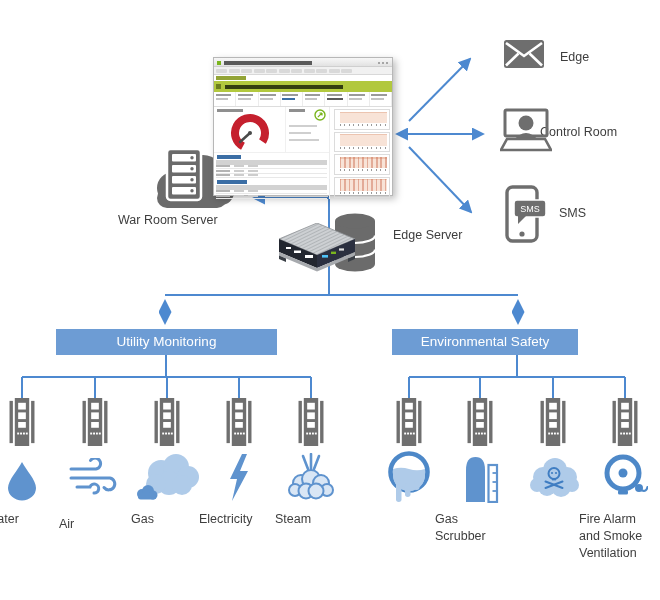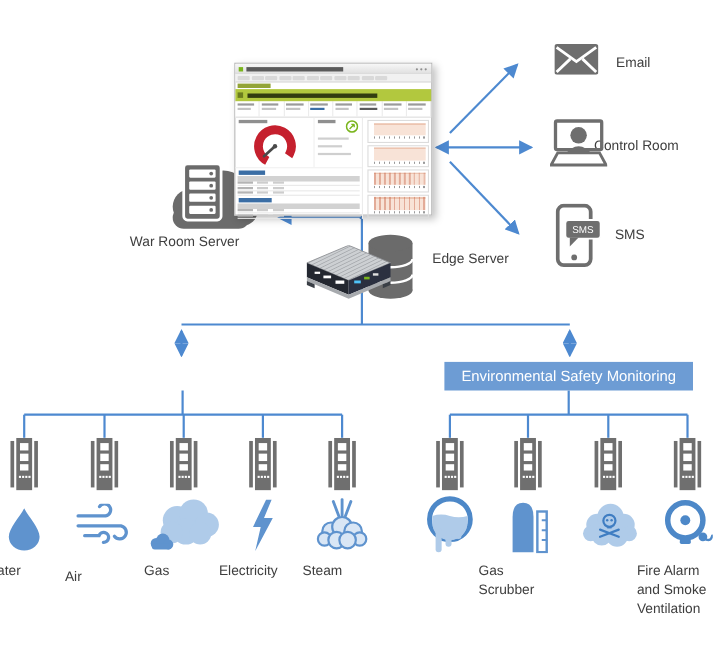--- a/index.html
+++ b/index.html
@@ -294,21 +294,21 @@
   </div>
   <div class="lbl" style="left:393px;top:227px;width:90px">Edge Server</div>
 
   <div class="node" style="left:504px;top:40px">
     <svg width="40" height="28" viewBox="0 0 40 28">
       <rect x="0" y="0" width="40" height="28" rx="2.5" fill="#6e6e6e"></rect>
       <path d="M2,3 L20,16 L38,3" stroke="#fff" stroke-width="2.6" fill="none"></path>
       <path d="M2,25.5 L14.5,13.5 M38,25.5 L25.5,13.5" stroke="#fff" stroke-width="2.6" fill="none"></path>
     </svg>
   </div>
-  <div class="lbl" style="left:560px;top:49px">Email</div>
+  <div class="lbl" style="left:560px;top:49px">Edge</div>
 
   <div class="node" style="left:500px;top:108px">
     <svg width="52" height="44" viewBox="0 0 52 44">
       <rect x="5" y="2" width="42" height="26" rx="1.5" fill="none" stroke="#6e6e6e" stroke-width="3"></rect>
       <circle cx="26" cy="15" r="7.5" fill="#6e6e6e"></circle>
       <path d="M13,33 Q26,17 39,33 L39,40 L13,40 Z" fill="#6e6e6e"></path>
       <polygon points="1,42 51,42 45,31 7,31" fill="#fff" stroke="#6e6e6e" stroke-width="2.6"></polygon>
     </svg>
   </div>
   <div class="lbl" style="left:540px;top:124px">Control Room</div>
@@ -319,21 +319,22 @@
       <circle cx="17" cy="49" r="2.6" fill="#6e6e6e"></circle>
       <g>
         <rect x="9" y="15" width="32" height="17" rx="3" fill="#6e6e6e" stroke="#fff" stroke-width="1.6"></rect>
         <polygon points="13,31 21,31 13,39" fill="#6e6e6e"></polygon>
         <text x="25" y="27" text-anchor="middle" font-size="9" fill="#fff" font-family="Liberation Sans, sans-serif">SMS</text>
       </g>
     </svg>
   </div>
   <div class="lbl" style="left:559px;top:205px">SMS</div>
 
-  <div class="gbar" style="left:404px;width:226px">Environmental Safety Monitoring</div>
+  <div class="gbar" style="left:56px;width:221px">Utility Monitoring</div>
+  <div class="gbar" style="left:392px;width:186px">Environmental Safety Monitoring</div>
 
   <svg class="node" style="left:9px;top:398px" width="26" height="48">
       <use href="#sym-sensor"></use>
     </svg>
   <svg class="node" style="left:82px;top:398px" width="26" height="48">
       <use href="#sym-sensor"></use>
     </svg>
   <svg class="node" style="left:154px;top:398px" width="26" height="48">
       <use href="#sym-sensor"></use>
     </svg>

